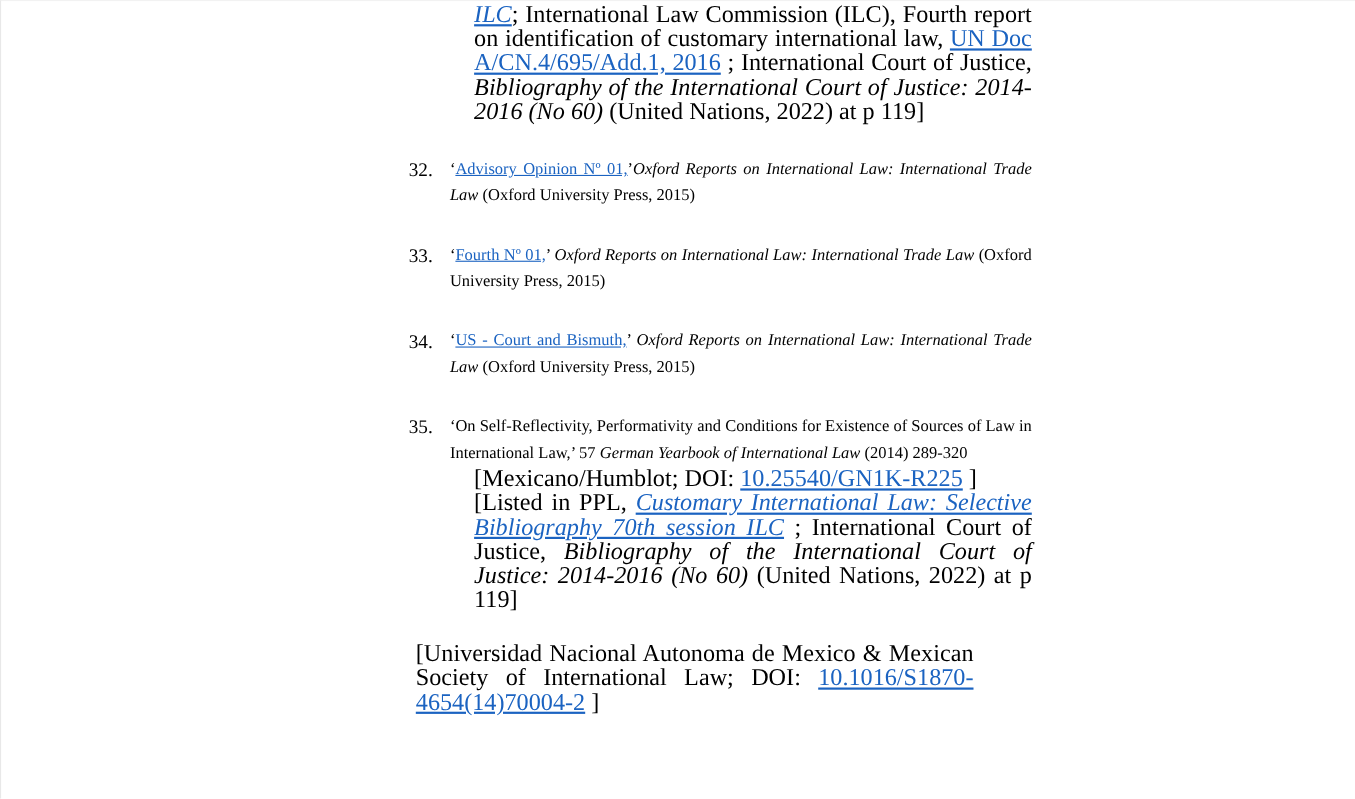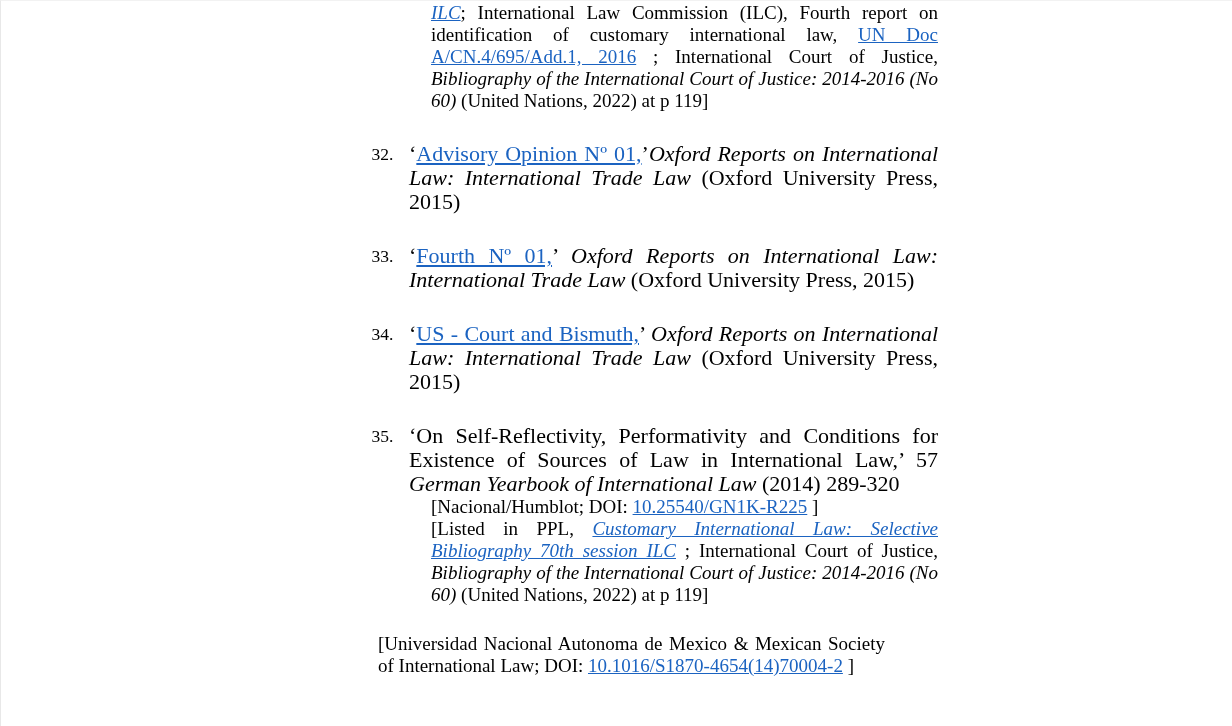--- a/index.html
+++ b/index.html
@@ -16,21 +16,21 @@
     position: relative;
   }
   .doc {
     position: absolute;
     top: 1px;
     left: 0;
     width: 1232px;
   }
   
   .note-text {
-    font-size: 19px;
+    font-size: 22px;
     line-height: 22px;
     text-align: justify;
   }
   .continuation {
     margin-left: 430px;
     width: 507px;
   }
   .entry {
     display: flex;
     margin-left: 355px;
@@ -41,21 +41,21 @@
   .entry .num {
     flex: none;
     width: 53px;
     font-size: 17.5px;
     line-height: 24px;
     text-align: center;
   }
   .entry .body { width: 529px; }
   .main {
     margin: 0;
-    font-size: 22px;
+    font-size: 15px;
     line-height: 24px;
     text-align: justify;
   }
   .note {
     margin: 0 0 0 22px;
     width: 507px;
   }
   a.run {
     color: var(--link-color, #1b63c1);
     text-decoration: underline;
@@ -89,21 +89,21 @@
     <div class="num">34.</div>
     <div class="body">
       <p class="main"><span class="run">‘</span><a class="run s-link">US - Court and Bismuth,</a><span class="run">’ </span><span class="run s-italic">Oxford Reports on International Law: International Trade Law</span><span class="run"> (Oxford University Press, 2015)</span></p>
     </div>
   </section>
 
   <section class="entry">
     <div class="num">35.</div>
     <div class="body">
       <p class="main"><span class="run">‘On Self-Reflectivity, Performativity and Conditions for Existence of Sources of Law in International Law,’ 57 </span><span class="run s-italic">German Yearbook of International Law</span><span class="run"> (2014) 289-320</span></p>
-      <p class="note note-text"><span class="run">[Nacional/Humblot; DOI: </span><a class="run s-link">10.25540/GN1K-R225</a><span class="run"> ]</span></p>
+      <p class="note note-text"><span class="run">[Mexicano/Humblot; DOI: </span><a class="run s-link">10.25540/GN1K-R225</a><span class="run"> ]</span></p>
       <p class="note note-text"><span class="run">[Listed in PPL, </span><a class="run s-italic-link">Customary International Law: Selective Bibliography 70th session ILC</a><span class="run"> ; International Court of Justice, </span><span class="run s-italic">Bibliography of the International Court of Justice: 2014-2016 (No 60)</span><span class="run"> (United Nations, 2022) at p 119]</span></p>
     </div>
   </section>
 
   <section class="entry last">
     <div class="body">
       <p class="note note-text"><span class="run">[Universidad Nacional Autonoma de Mexico &amp; Mexican Society of International Law; DOI: </span><a class="run s-link">10.1016/S1870-4654(14)70004-2</a><span class="run"> ]</span></p>
     </div>
   </section>
 

